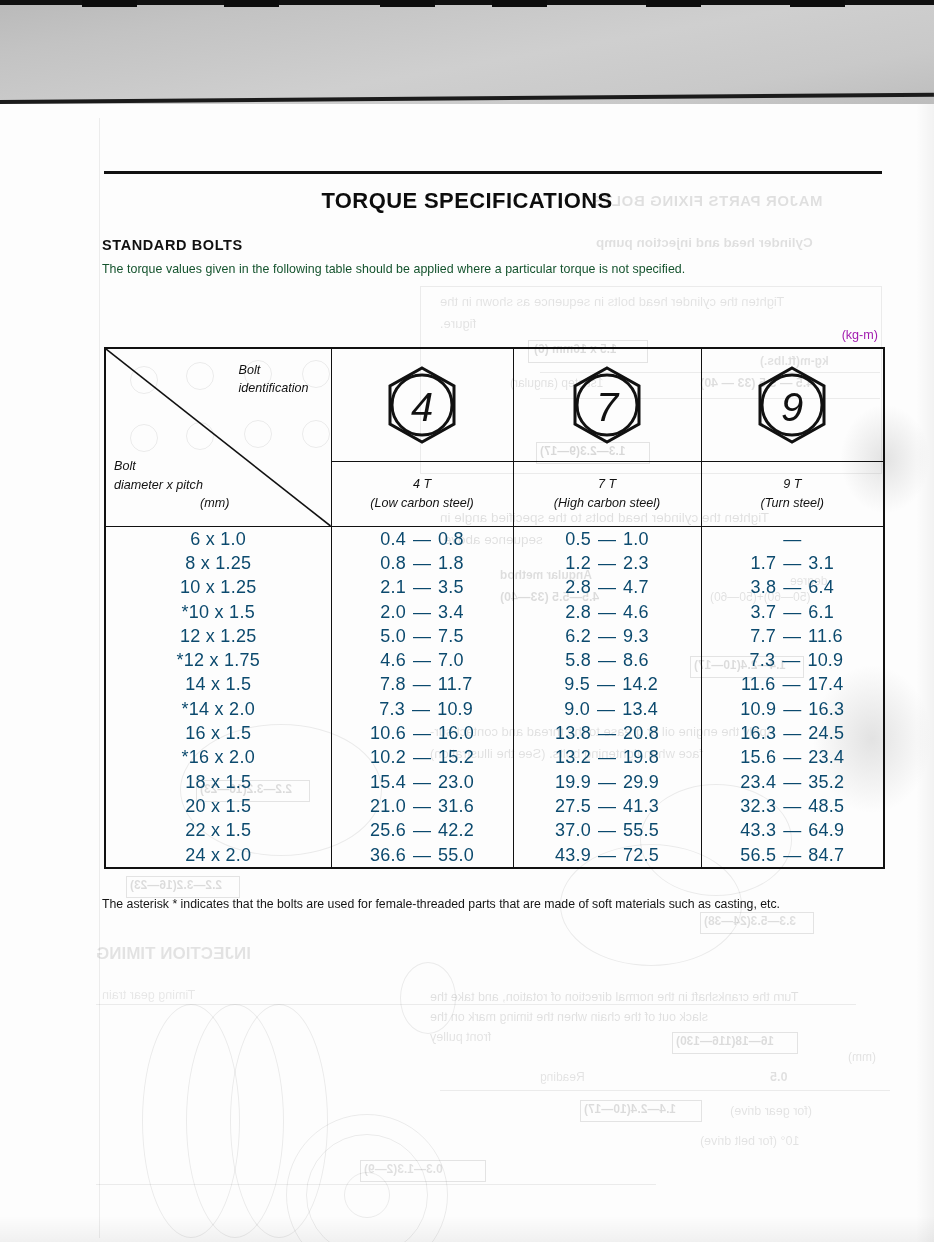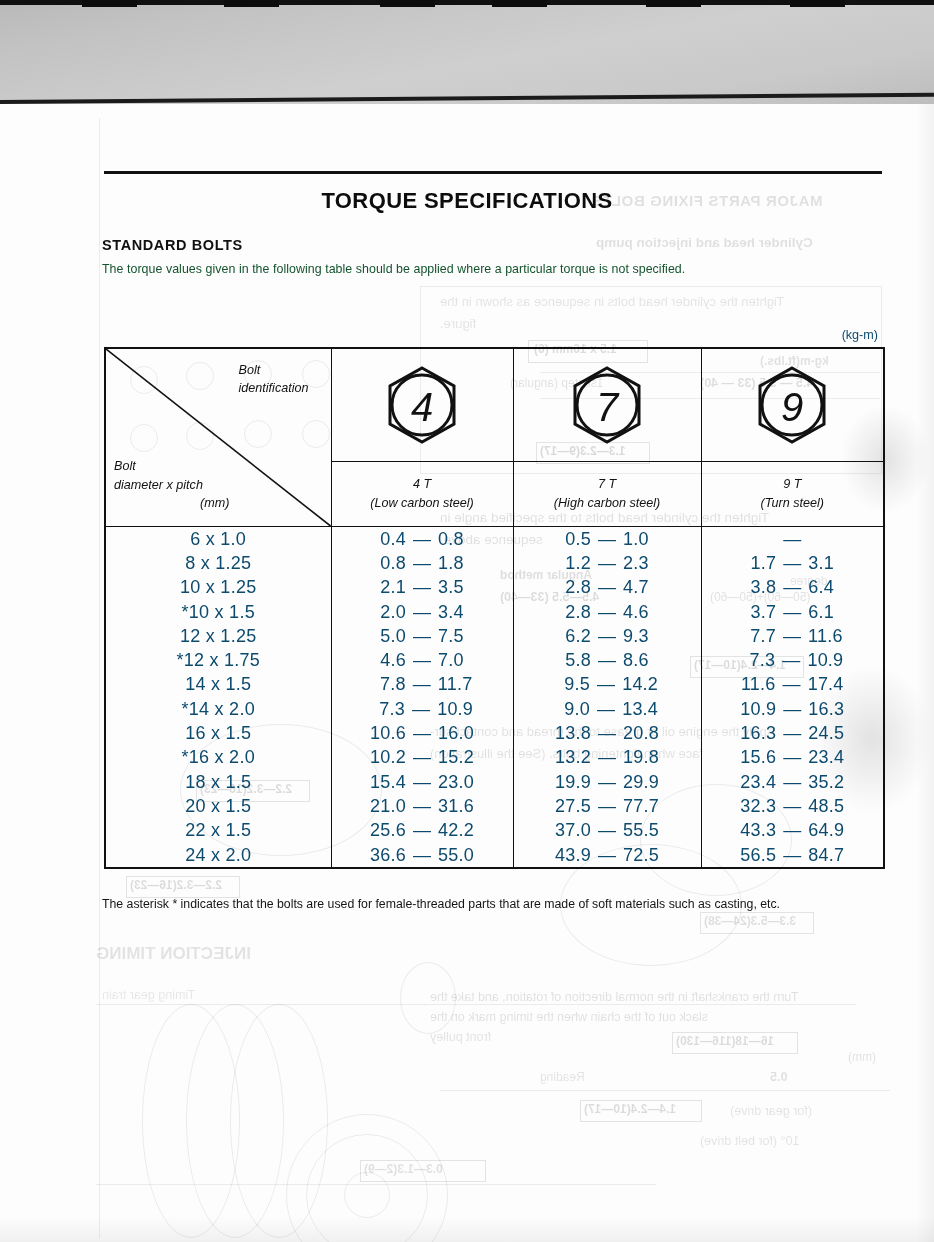--- a/index.html
+++ b/index.html
@@ -160,21 +160,21 @@
     font-size: 12.4px;
     color: #14532d;
     letter-spacing: 0.05px;
   }
   #unit-note {
     position: absolute;
     left: 0; top: 224px;
     width: 878px;
     text-align: right;
     font-size: 12.6px;
-    color: #0c4a6e;
+    color: #a21caf;
   }
 
   
   #torque-table {
     position: absolute;
     left: 104px; top: 243px;
     width: 779px;
     border-collapse: collapse;
     table-layout: fixed;
   }
@@ -505,21 +505,21 @@
       </tr>
       <tr class="data-row">
         <td class="size-cell tb-outer-l tb-in-v">18 x 1.5</td>
         <td class="spec-cell tb-in-v"><span class="lo">15.4</span><span class="dash">—</span><span class="hi">23.0</span></td>
         <td class="spec-cell tb-in-v"><span class="lo">19.9</span><span class="dash">—</span><span class="hi">29.9</span></td>
         <td class="spec-cell tb-outer-r"><span class="lo">23.4</span><span class="dash">—</span><span class="hi">35.2</span></td>
       </tr>
       <tr class="data-row">
         <td class="size-cell tb-outer-l tb-in-v">20 x 1.5</td>
         <td class="spec-cell tb-in-v"><span class="lo">21.0</span><span class="dash">—</span><span class="hi">31.6</span></td>
-        <td class="spec-cell tb-in-v"><span class="lo">27.5</span><span class="dash">—</span><span class="hi">77.7</span></td>
+        <td class="spec-cell tb-in-v"><span class="lo">27.5</span><span class="dash">—</span><span class="hi">41.3</span></td>
         <td class="spec-cell tb-outer-r"><span class="lo">32.3</span><span class="dash">—</span><span class="hi">48.5</span></td>
       </tr>
       <tr class="data-row">
         <td class="size-cell tb-outer-l tb-in-v">22 x 1.5</td>
         <td class="spec-cell tb-in-v"><span class="lo">25.6</span><span class="dash">—</span><span class="hi">42.2</span></td>
         <td class="spec-cell tb-in-v"><span class="lo">37.0</span><span class="dash">—</span><span class="hi">55.5</span></td>
         <td class="spec-cell tb-outer-r"><span class="lo">43.3</span><span class="dash">—</span><span class="hi">64.9</span></td>
       </tr>
       <tr class="data-row">
         <td class="size-cell tb-outer-l tb-in-v tb-outer-b">24 x 2.0</td>

